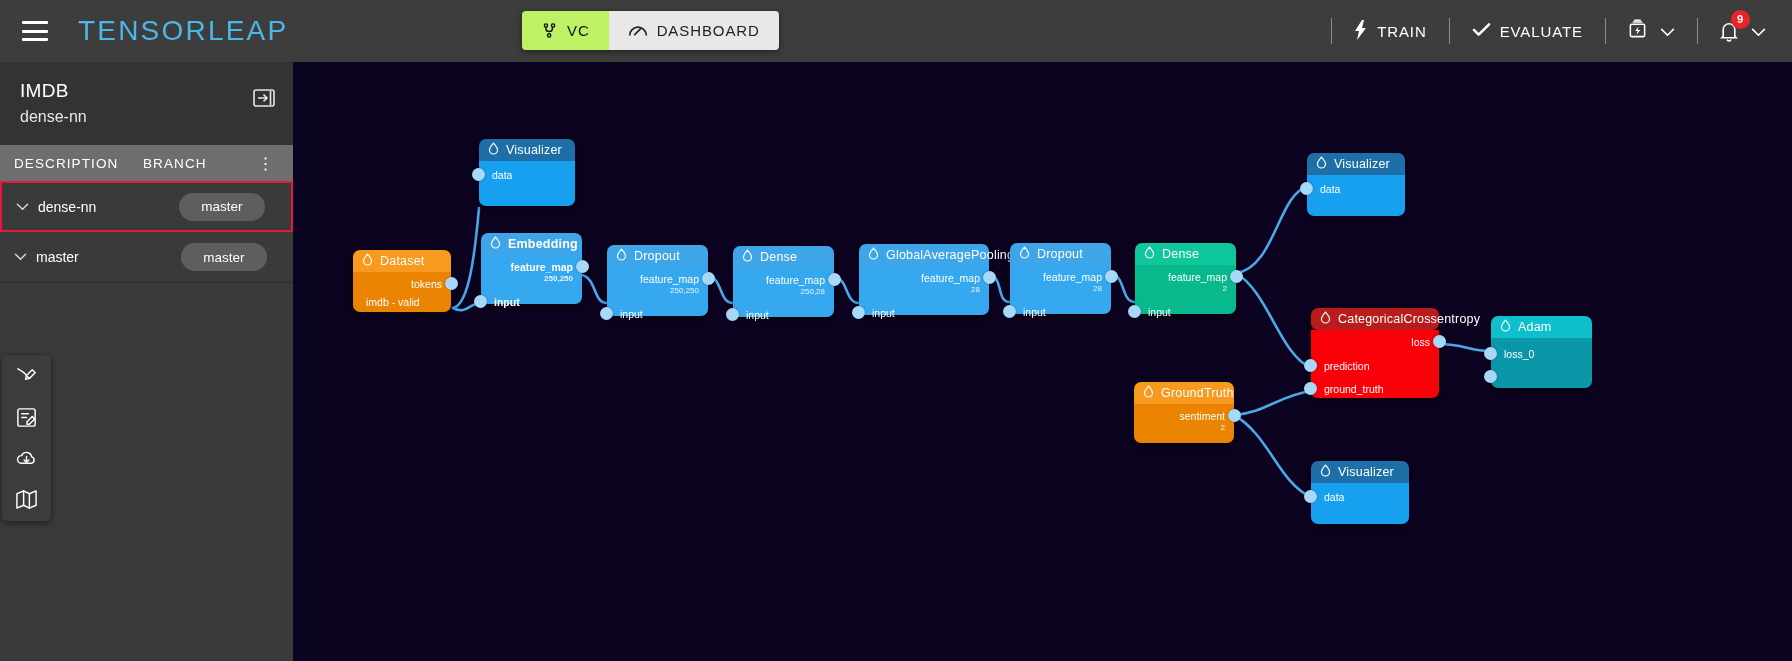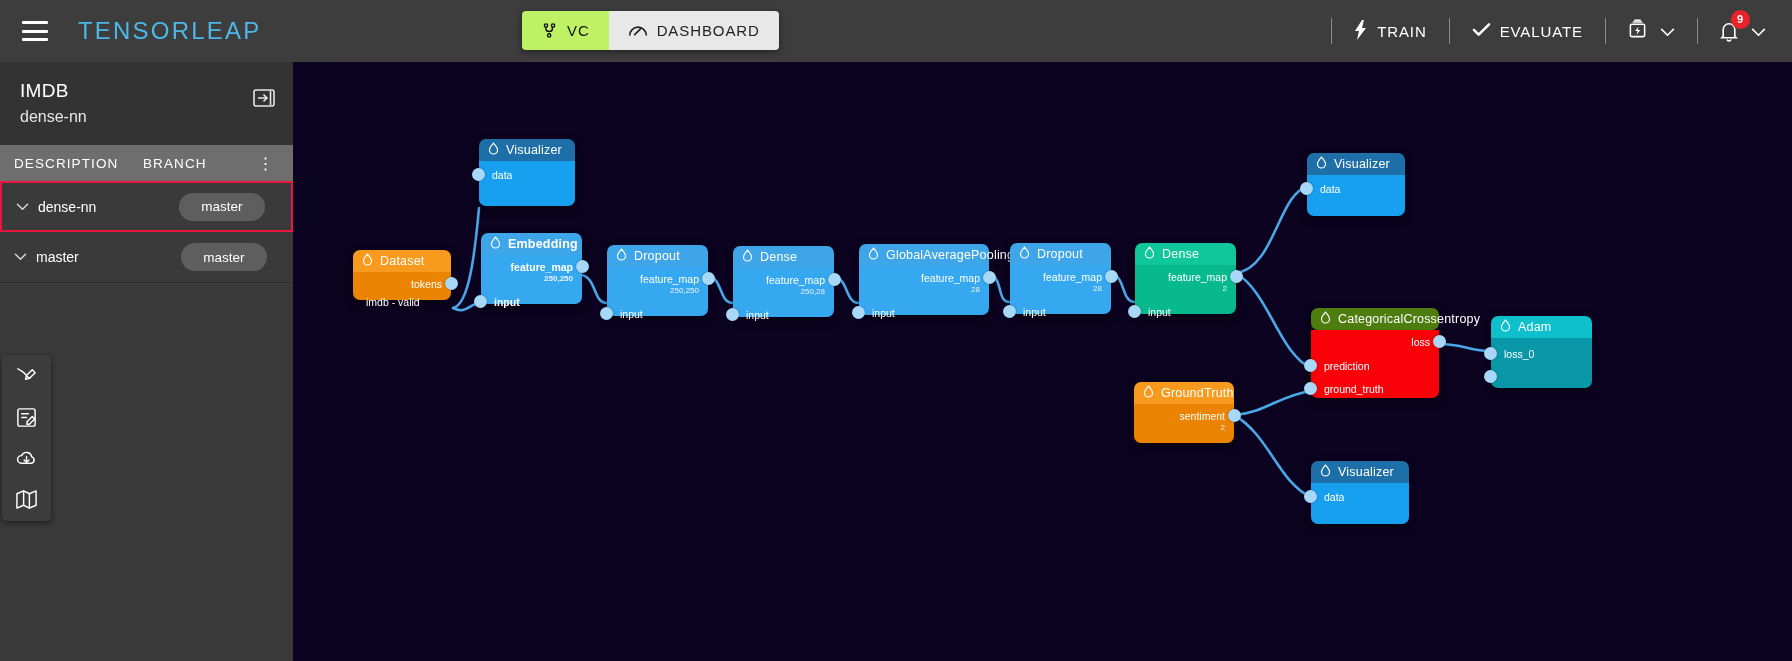--- a/index.html
+++ b/index.html
@@ -20,21 +20,21 @@
   }
   .hamburger {
     width: 26px; height: 20px;
     margin-left: 22px;
     display: flex; flex-direction: column; justify-content: space-between;
     cursor: pointer;
   }
   .hamburger span { display:block; width: 100%; height: 3px; background: #ffffff; border-radius: 1px; }
   .brand {
     margin-left: 30px;
-    font-size: 24px; letter-spacing: 2.2px;
+    font-size: 28px; letter-spacing: 2.2px;
     color: #4bb8e8; font-weight: 400;
   }
 
   .tabs {
     position: absolute; left: 522px; top: 11px;
     display: flex; height: 39px;
     border-radius: 4px; overflow: hidden;
     box-shadow: 0 2px 7px rgba(0,0,0,.45);
   }
   .tab {
@@ -163,21 +163,21 @@
 
   
   .n-blue  .node-head { background: #3ea6e8; }
   .n-blue  .node-body { background: #35a8f0; }
   .n-viz   .node-head { background: #1e6fa8; }
   .n-viz   .node-body { background: #179ff0; }
   .n-orange .node-head { background: #f79a1e; }
   .n-orange .node-body { background: #ec8403; }
   .n-green .node-head { background: #0fc79a; }
   .n-green .node-body { background: #07b98d; }
-  .n-red   .node-head { background: #4d7c0f; border-radius: 7px; }
+  .n-red   .node-head { background: #b91c1c; border-radius: 7px; }
   .n-red   .node-body { background: #fa0008; }
   .n-teal  .node-head { background: #0dc0cb; }
   .n-teal  .node-body { background: #0a97a8; }
 
   
   .fltbar {
     position: absolute; left: 2px; top: 355px;
     width: 49px; background: #3c3c3c;
     border-radius: 5px;
     padding: 8px 0;
@@ -354,21 +354,21 @@
         <div class="dot" style="left: -7px; top: 7px;"></div>
       </div>
     </div>
     <div class="node n-orange" style="left: 24px; top: 197px; width: 98px;">
       <div class="node-head">
         <span><svg class="drop" viewBox="0 0 12 14" fill="none" stroke="#fff" stroke-width="1.3">
             <path d="M6 1.2C3.2 4.4 1.6 6.6 1.6 8.6A4.4 4.4 0 0 0 10.4 8.6C10.4 6.6 8.8 4.4 6 1.2z"></path>
           </svg></span>
         <span>Dataset</span>
       </div>
-      <div class="node-body" style="height: 28px; padding-left: 48px;">
+      <div class="node-body" style="height: 40px; padding-left: 48px;">
         <div class="port-label port-out" style="top: 6px;">tokens</div>
         <div class="dot" style="right: -7px; top: 5px;"></div>
         <div class="port-label" style="left: 13px; top: 24px;">imdb - valid</div>
       </div>
     </div>
     <div class="node n-blue" style="left: 152px; top: 180px; width: 101px; font-weight: bold;">
       <div class="node-head">
         <span><svg class="drop" viewBox="0 0 12 14" fill="none" stroke="#fff" stroke-width="1.3">
             <path d="M6 1.2C3.2 4.4 1.6 6.6 1.6 8.6A4.4 4.4 0 0 0 10.4 8.6C10.4 6.6 8.8 4.4 6 1.2z"></path>
           </svg></span>

